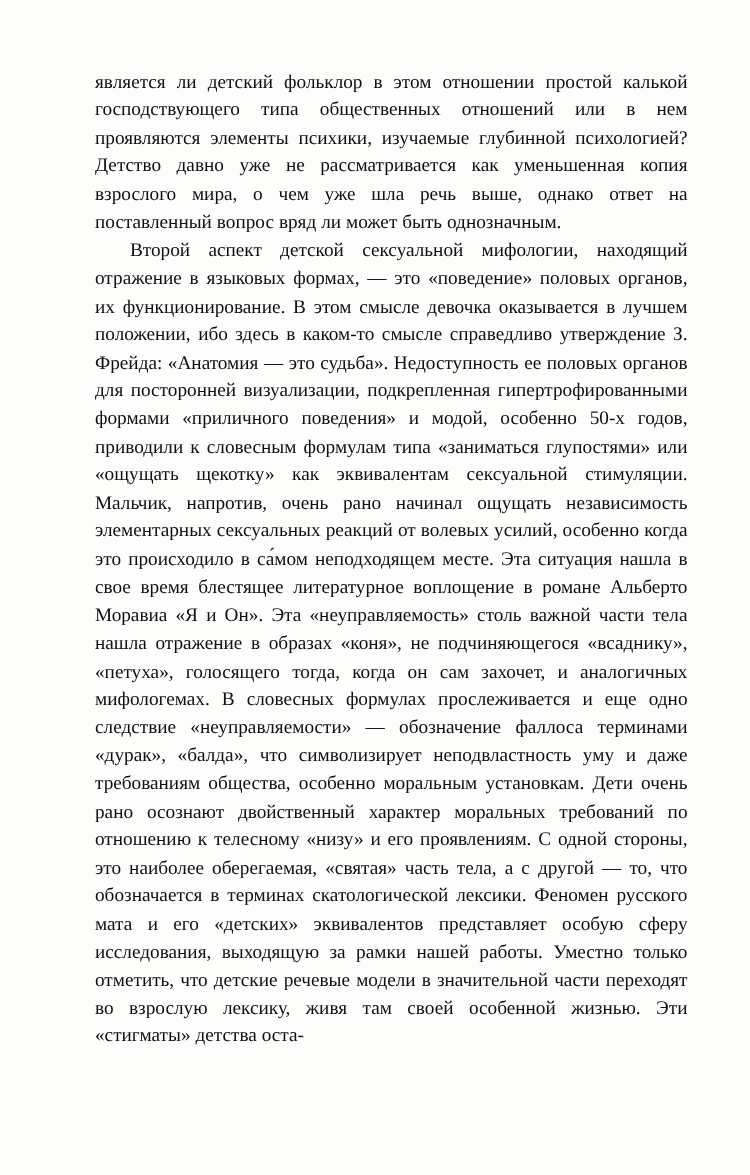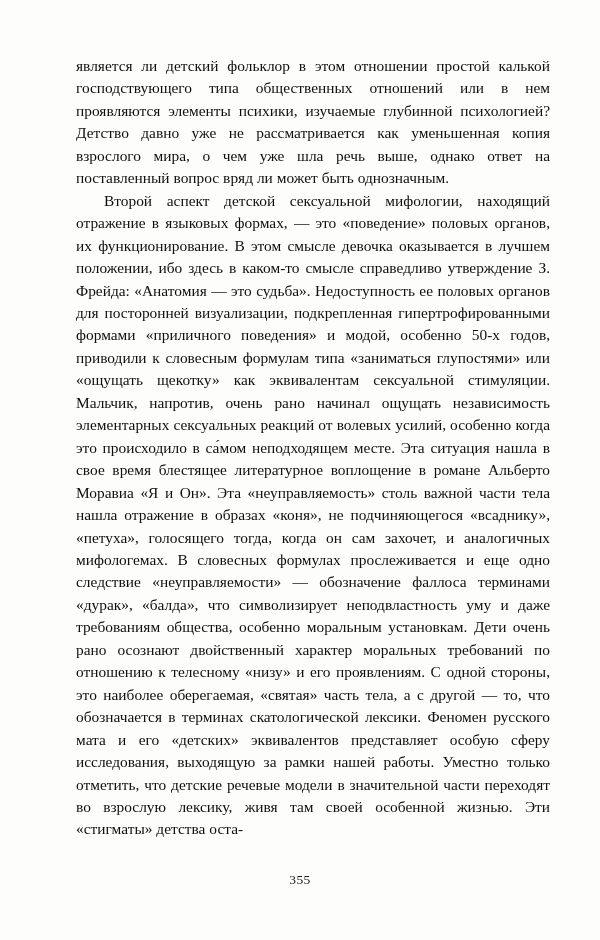--- a/index.html
+++ b/index.html
@@ -54,14 +54,13 @@
   }
 </style>
 </head>
 <body>
 
 <div class="page">
   <div class="text-column">
     <p class="para">является ли детский фольклор в этом отношении простой калькой господствующего типа общественных отношений или в нем проявляются элементы психики, изучаемые глубинной психологией? Детство давно уже не рассматривается как уменьшенная копия взрослого мира, о чем уже шла речь выше, однако ответ на поставленный вопрос вряд ли может быть однозначным.</p>
     <p class="para indent">Второй аспект детской сексуальной мифологии, находящий отражение в языковых формах, — это «поведение» половых органов, их функционирование. В этом смысле девочка оказывается в лучшем положении, ибо здесь в каком-то смысле справедливо утверждение З. Фрейда: «Анатомия — это судьба». Недоступность ее половых органов для посторонней визуализации, подкрепленная гипертрофированными формами «приличного поведения» и модой, особенно 50-х годов, приводили к словесным формулам типа «заниматься глупостями» или «ощущать щекотку» как эквивалентам сексуальной стимуляции. Мальчик, напротив, очень рано начинал ощущать независимость элементарных сексуальных реакций от волевых усилий, особенно когда это происходило в са́мом неподходящем месте. Эта ситуация нашла в свое время блестящее литературное воплощение в романе Альберто Моравиа «Я и Он». Эта «неуправляемость» столь важной части тела нашла отражение в образах «коня», не подчиняющегося «всаднику», «петуха», голосящего тогда, когда он сам захочет, и аналогичных мифологемах. В словесных формулах прослеживается и еще одно следствие «неуправляемости» — обозначение фаллоса терминами «дурак», «балда», что символизирует неподвластность уму и даже требованиям общества, особенно моральным установкам. Дети очень рано осознают двойственный характер моральных требований по отношению к телесному «низу» и его проявлениям. С одной стороны, это наиболее оберегаемая, «святая» часть тела, а с другой — то, что обозначается в терминах скатологической лексики. Феномен русского мата и его «детских» эквивалентов представляет особую сферу исследования, выходящую за рамки нашей работы. Уместно только отметить, что детские речевые модели в значительной части переходят во взрослую лексику, живя там своей особенной жизнью. Эти «стигматы» детства оста-</p>
   </div>
-  <div class="folio">355</div>
 </div>
 
 </body></html>

